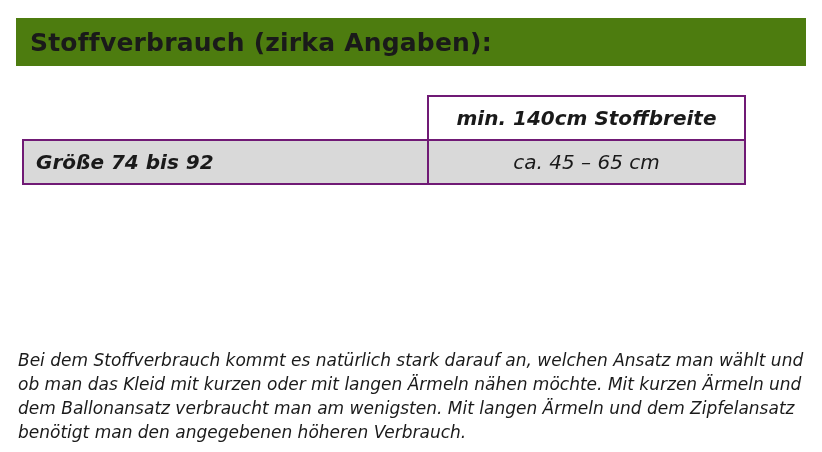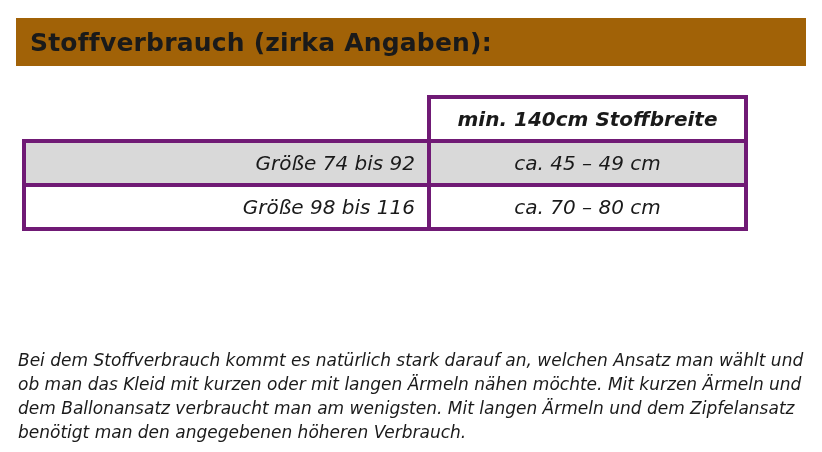--- a/index.html
+++ b/index.html
@@ -19,21 +19,21 @@
     width: 822px;
     height: 452px;
     box-sizing: border-box;
   }
   .title-banner {
     position: absolute;
     left: 16px;
     top: 18px;
     width: 790px;
     height: 48px;
-    background: #a16207;
+    background: #4d7c0f;
     display: flex;
     align-items: center;
     box-sizing: border-box;
   }
   .title-text {
     font-size: 25px;
     font-weight: bold;
     color: #1a1a1a;
     padding-left: 14px;
     letter-spacing: 0.2px;
@@ -41,21 +41,21 @@
   }
   table.size-table {
     position: absolute;
     left: 22px;
     top: 95px;
     width: 722px;
     border-collapse: collapse;
     table-layout: fixed;
   }
   table.size-table td, table.size-table th {
-    border: 4px solid #701a75;
+    border: 2px solid #701a75;
     height: 44px;
     padding: 0 12px;
     font-family: "DejaVu Sans", sans-serif;
     font-size: 20px;
     font-style: italic;
     color: #1a1a1a;
     box-sizing: border-box;
   }
   table.size-table col.col-left { width: 405px; }
   table.size-table col.col-right { width: 317px; }
@@ -68,21 +68,22 @@
   .head-right {
     text-align: center;
     font-weight: bold;
     font-style: italic;
     font-size: 21px;
   }
   .row-shaded td {
     background: #d9d9d9;
   }
   .cell-label {
-    text-align: right;
+    text-align: left;
+    font-weight: bold;
   }
   .cell-value {
     text-align: center;
   }
   .note {
     position: absolute;
     left: 18px;
     top: 348px;
     width: 790px;
     font-size: 17px;
@@ -108,24 +109,20 @@
     </colgroup>
     <thead>
       <tr>
         <th class="cell-blank"></th>
         <th class="head-right">min. 140cm Stoffbreite</th>
       </tr>
     </thead>
     <tbody>
       <tr class="row-shaded">
         <td class="cell-label">Größe 74 bis 92</td>
-        <td class="cell-value">ca. 45 – 49 cm</td>
-      </tr>
-      <tr>
-        <td class="cell-label">Größe 98 bis 116</td>
-        <td class="cell-value">ca. 70 – 80 cm</td>
+        <td class="cell-value">ca. 45 – 65 cm</td>
       </tr>
     </tbody>
   </table>
 
   <div class="note">Bei dem Stoffverbrauch kommt es natürlich stark darauf an, welchen Ansatz man wählt und ob man das Kleid mit kurzen oder mit langen Ärmeln nähen möchte. Mit kurzen Ärmeln und dem Ballonansatz verbraucht man am wenigsten. Mit langen Ärmeln und dem Zipfelansatz benötigt man den angegebenen höheren Verbrauch.</div>
 
 </div>
 
 </body></html>

